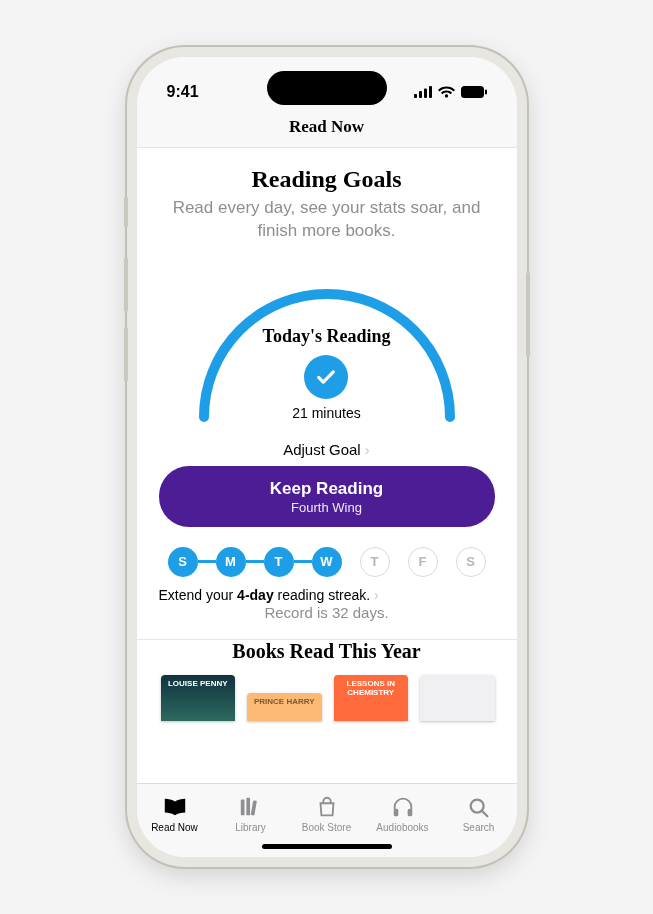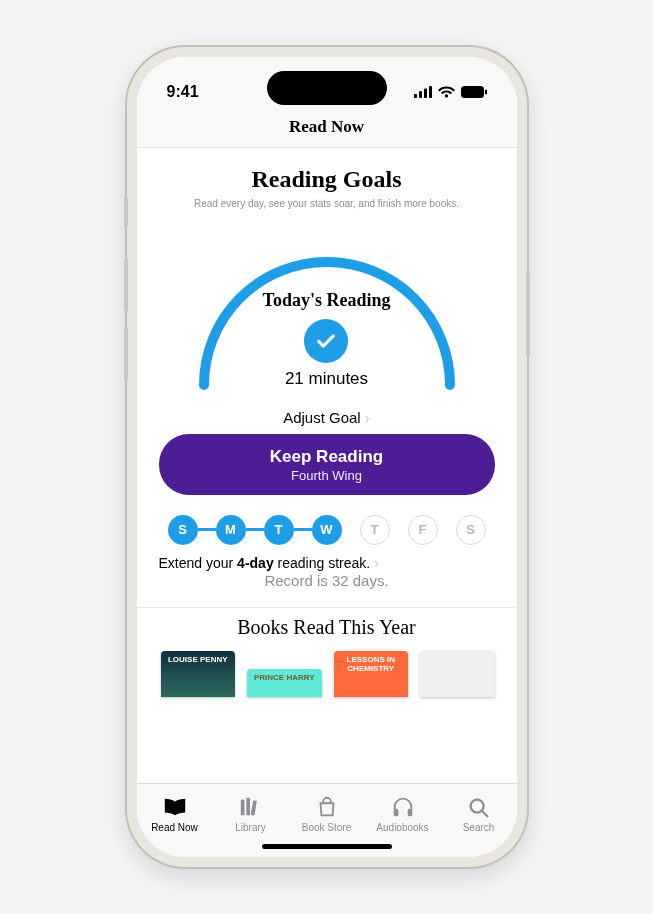--- a/index.html
+++ b/index.html
@@ -69,40 +69,40 @@
   }
   .section-title {
     font-family: Georgia, "Times New Roman", serif;
     font-weight: 700;
     font-size: 24px;
     text-align: center;
   }
   .section-sub {
     text-align: center;
     color: #8e8e93;
-    font-size: 10px;
+    font-size: 17px;
     line-height: 1.35;
     margin-top: 4px;
   }
   .arc-wrap {
     position: relative;
     margin: 14px auto 0;
     width: 290px; height: 170px;
     display: flex; align-items: flex-end; justify-content: center;
   }
   .arc-svg { position: absolute; top: 0; left: 0; }
   .arc-inner { text-align: center; position: relative; z-index: 2; padding-bottom: 6px;}
   .today-lbl { font-family: Georgia, serif; font-weight: 700; font-size: 18px; }
   .check {
     width: 44px; height: 44px; border-radius: 50%;
     background: #1e9ee6;
     margin: 8px auto 6px;
     display: flex; align-items: center; justify-content: center;
   }
-  .minutes { font-size: 17px; }
+  .minutes { font-size: 14px; }
   .adjust {
     text-align: center; font-size: 15px; margin-top: 14px;
     color: #000;
   }
   .adjust .chev { color: #c7c7cc; }
   .big-btn {
     background: #4c1d95; color: #fff;
     border-radius: 30px;
     padding: 13px 0 12px;
     text-align: center;
@@ -124,35 +124,35 @@
   .day.off { border: 1.5px solid #d8d8d8; color: #b6b6b9; background:#fff; }
   .connector { width: 18px; height: 3px; background: #1e9ee6; }
   .connector.gap { background: transparent; width: 18px; }
   .streak-text {
     text-align: left; margin-top: 10px; font-size: 14px;
   }
   .streak-text .chev { color: #c7c7cc; }
   .streak-sub { text-align: center; color: #8e8e93; font-size: 15px; margin-top:1px;}
   .divider { height: 1px; background: #e6e6e6; margin: 18px -22px 0; }
   .books-title {
-    font-family: Georgia, serif; font-weight: 400; font-size: 20px;
-    text-align: center; margin-top: 8px;
+    font-family: Georgia, serif; font-weight: 700; font-size: 20px;
+    text-align: center; margin-top: 0;
   }
   .covers { display: flex; gap: 12px; margin-top: 12px; padding-left:2px; }
   .cover {
     width: 78px; height: 46px; 
     border-radius: 4px 4px 0 0;
     box-shadow: 0 1px 3px rgba(0,0,0,.25);
     overflow: hidden;
     display:flex; flex-direction:column; justify-content:flex-start; align-items:center;
     font-size: 8px; font-weight:700; color:#fff; text-align:center; padding:4px 3px 12px;
     line-height:1.15;
   }
   .cover.c1 { background: linear-gradient(#11313e,#2c6a5f); }
-  .cover.c2 { background: #5eead4; color:#7a5a2e; height:28px; align-self:flex-end; }
+  .cover.c2 { background: #fdba74; color:#7a5a2e; height:28px; align-self:flex-end; }
   .cover.c3 { background: #ff6a3c; }
   .cover.c4 { background: #f0f0f2; color:#bbb; }
 
   .tab-bar {
     height: 74px;
     background: rgba(248,248,248,.94);
     border-top: 1px solid #dcdcdc;
     display: flex;
     padding-bottom: 14px;
   }

